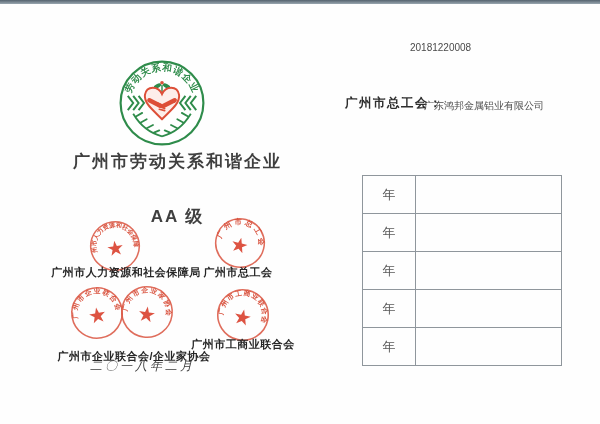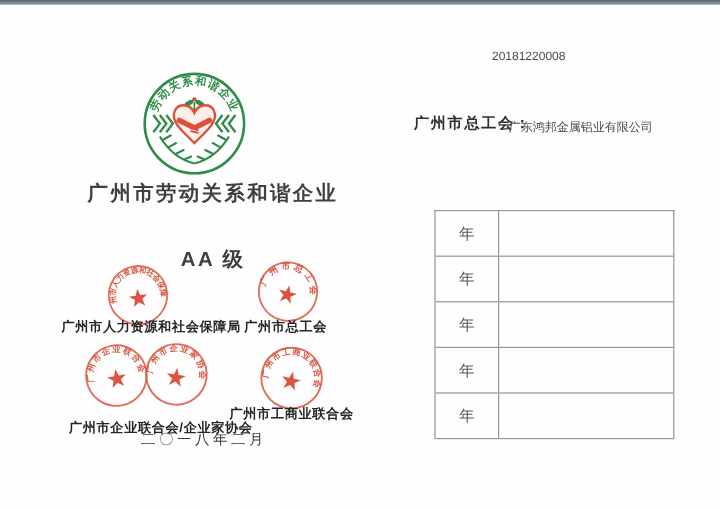--- a/index.html
+++ b/index.html
@@ -5,21 +5,21 @@
   html,body{margin:0;padding:0;background:#ffffff;}
   #page{
     position:relative;width:600px;height:424px;background:#fefefe;
     overflow:hidden;font-family:"Liberation Sans",sans-serif;
   }
   .scan-edge{position:absolute;left:0;top:0;width:600px;height:4px;
     background:linear-gradient(#55636e,#9aa7b0);}
   .abs{position:absolute;}
   .title{font-weight:bold;color:#3f3f3f;font-size:17px;letter-spacing:2px;text-align:center;}
   .seal-label{font-weight:bold;color:#262626;font-size:11px;text-align:center;letter-spacing:0.5px;}
-  .date{color:#3a3a3a;font-size:12px;letter-spacing:3px;text-align:center;font-family:"Liberation Serif",serif;}
+  .date{color:#3a3a3a;font-size:12px;letter-spacing:3px;font-family:"Liberation Serif",serif;font-style:italic;}
   .r-heading{font-weight:bold;color:#2e2e2e;font-size:12.5px;letter-spacing:1.5px;}
   .r-value{font-family:Liberation Sans, sans-serif;color:#4a4a4a;font-size:10px;}
   .year-table{position:absolute;left:362px;top:175px;width:198px;
     border:1px solid #8f969c;border-bottom:none;}
   .yrow{display:flex;height:37px;border-bottom:1px solid #8f969c;}
   .ycell-l{width:52px;border-right:1px solid #8f969c;display:flex;align-items:center;justify-content:center;
     font-family:"Liberation Serif",serif;font-size:13px;color:#5a5a5a;}
   .ycell-r{flex:1;}
   .stamp{position:absolute;}
   svg{display:block;}

